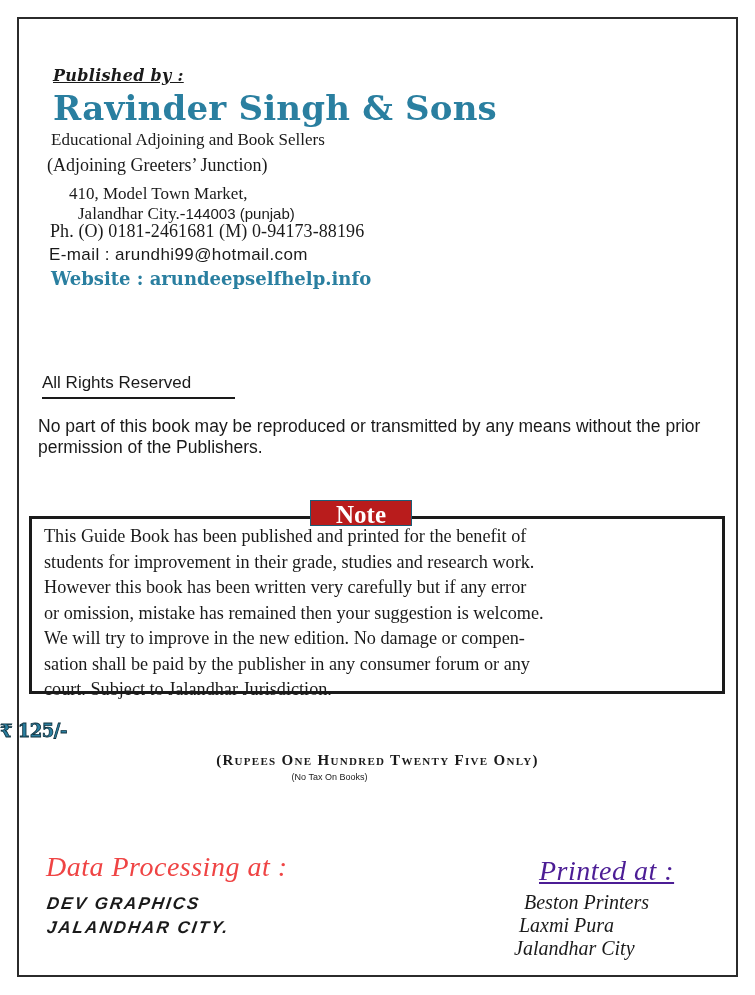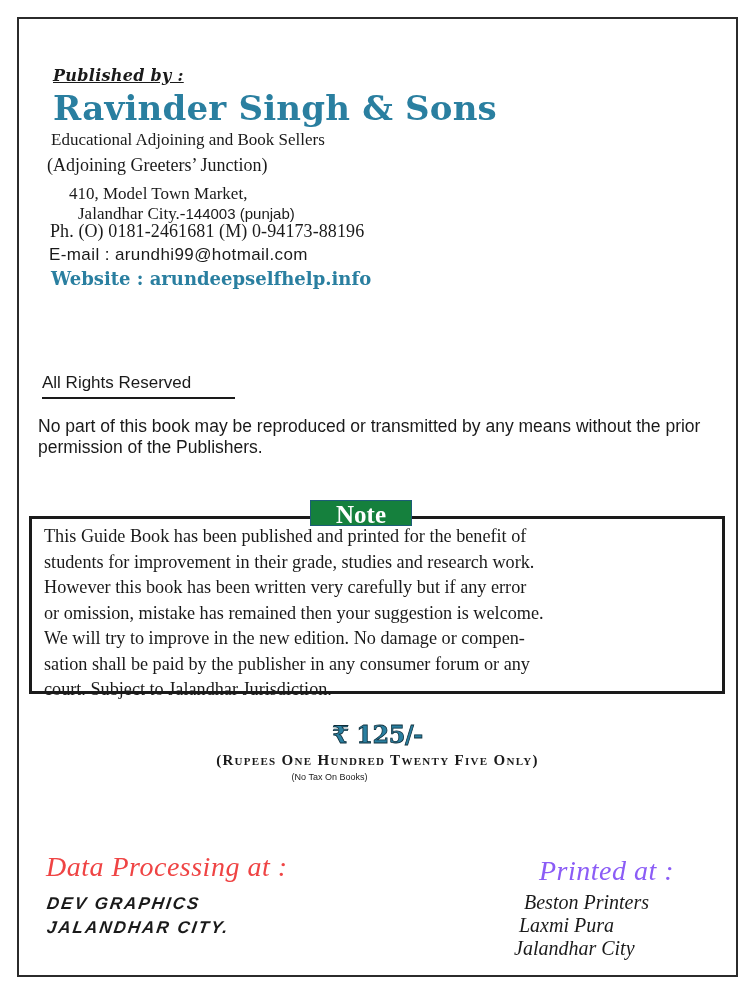--- a/index.html
+++ b/index.html
@@ -34,21 +34,21 @@
   .note-badge {
     position: absolute; left: 310px; top: 500px; width: 102px; height: 26px;
     color: #ffffff; font-size: 25px; font-weight: bold; text-align: center; line-height: 27px;
     border: 1px solid #1c5d77; box-sizing: border-box;
   }
   .note-text {
     position: absolute; left: 44px; top: 524px; width: 680px;
     font-size: 18.2px; line-height: 25.5px; white-space: pre-line;
   }
 
-  .price { left: 0; width: 755px; text-align: center; top: 720px; font-size: 24px; font-weight: bold;
+  .price { left: 0; width: 755px; text-align: left; top: 720px; font-size: 18px; font-weight: bold;
            -webkit-text-stroke: 0.8px #0d2d3a; letter-spacing: -0.5px; }
   .price-words { left: 0; width: 755px; text-align: center; top: 752px; font-size: 15px; font-weight: bold; font-variant: small-caps; letter-spacing: 1.3px; }
   .notax { left: 0; width: 659px; text-align: center; top: 772px; font-size: 9px; }
 
   .dp-title { left: 46px; top: 851px; font-size: 28px; font-style: italic; letter-spacing: 0.5px; }
   .dp-line { left: 47px; font-size: 17px; font-weight: bold; font-style: italic; letter-spacing: 2px; transform: skewX(-8deg); }
   .dp-l1 { top: 894px; }
   .dp-l2 { top: 918px; }
 
   .pa-title { left: 539px; top: 855px; font-size: 28px; font-style: italic; letter-spacing: 0.5px; }
@@ -68,33 +68,33 @@
 <div class="abs lserif addr1">410, Model Town Market,</div>
 <div class="abs lserif addr2"><span>Jalandhar City.-</span><span class="small">144003 (punjab)</span></div>
 <div class="abs lserif phone">Ph. (O) 0181-2461681 (M) 0-94173-88196</div>
 <div class="abs sans email">E-mail : arundhi99@hotmail.com</div>
 <div class="abs serif website" style="color:#2a7fa0;">Website : arundeepselfhelp.info</div>
 
 <div class="abs sans rights">All Rights Reserved</div>
 <div class="abs sans rights-text">No part of this book may be reproduced or transmitted by any means without the prior permission of the Publishers.</div>
 
 <div class="note-box"></div>
-<div class="lserif note-badge" style="background:#15803d;">Note</div>
+<div class="lserif note-badge" style="background:#b91c1c;">Note</div>
 <div class="lserif note-text">This Guide Book has been published and printed for the benefit of
 students for improvement in their grade, studies and research work.
 However this book has been written very carefully but if any error
 or omission, mistake has remained then your suggestion is welcome.
 We will try to improve in the new edition. No damage or compen-
 sation shall be paid by the publisher in any consumer forum or any
 court. Subject to Jalandhar Jurisdiction.</div>
 
 <div class="abs serif price" style="color:#2a7fa0;">₹ 125/-</div>
 <div class="abs lserif price-words">(Rupees One Hundred Twenty Five Only)</div>
 <div class="abs sans notax">(No Tax On Books)</div>
 
 <div class="abs lserif dp-title" style="color:#ef4444;">Data Processing at :</div>
 <div class="abs sans dp-line dp-l1">DEV  GRAPHICS</div>
 <div class="abs sans dp-line dp-l2">JALANDHAR CITY.</div>
 
-<div class="abs lserif pa-title" style="color:#8b5cf6;">Printed at :</div>
+<div class="abs lserif pa-title" style="color:#4c1d95;text-decoration:underline;">Printed at :</div>
 <div class="abs lserif pa-l1">Beston Printers</div>
 <div class="abs lserif pa-l2">Laxmi Pura</div>
 <div class="abs lserif pa-l3">Jalandhar City</div>
 
 </body></html>

